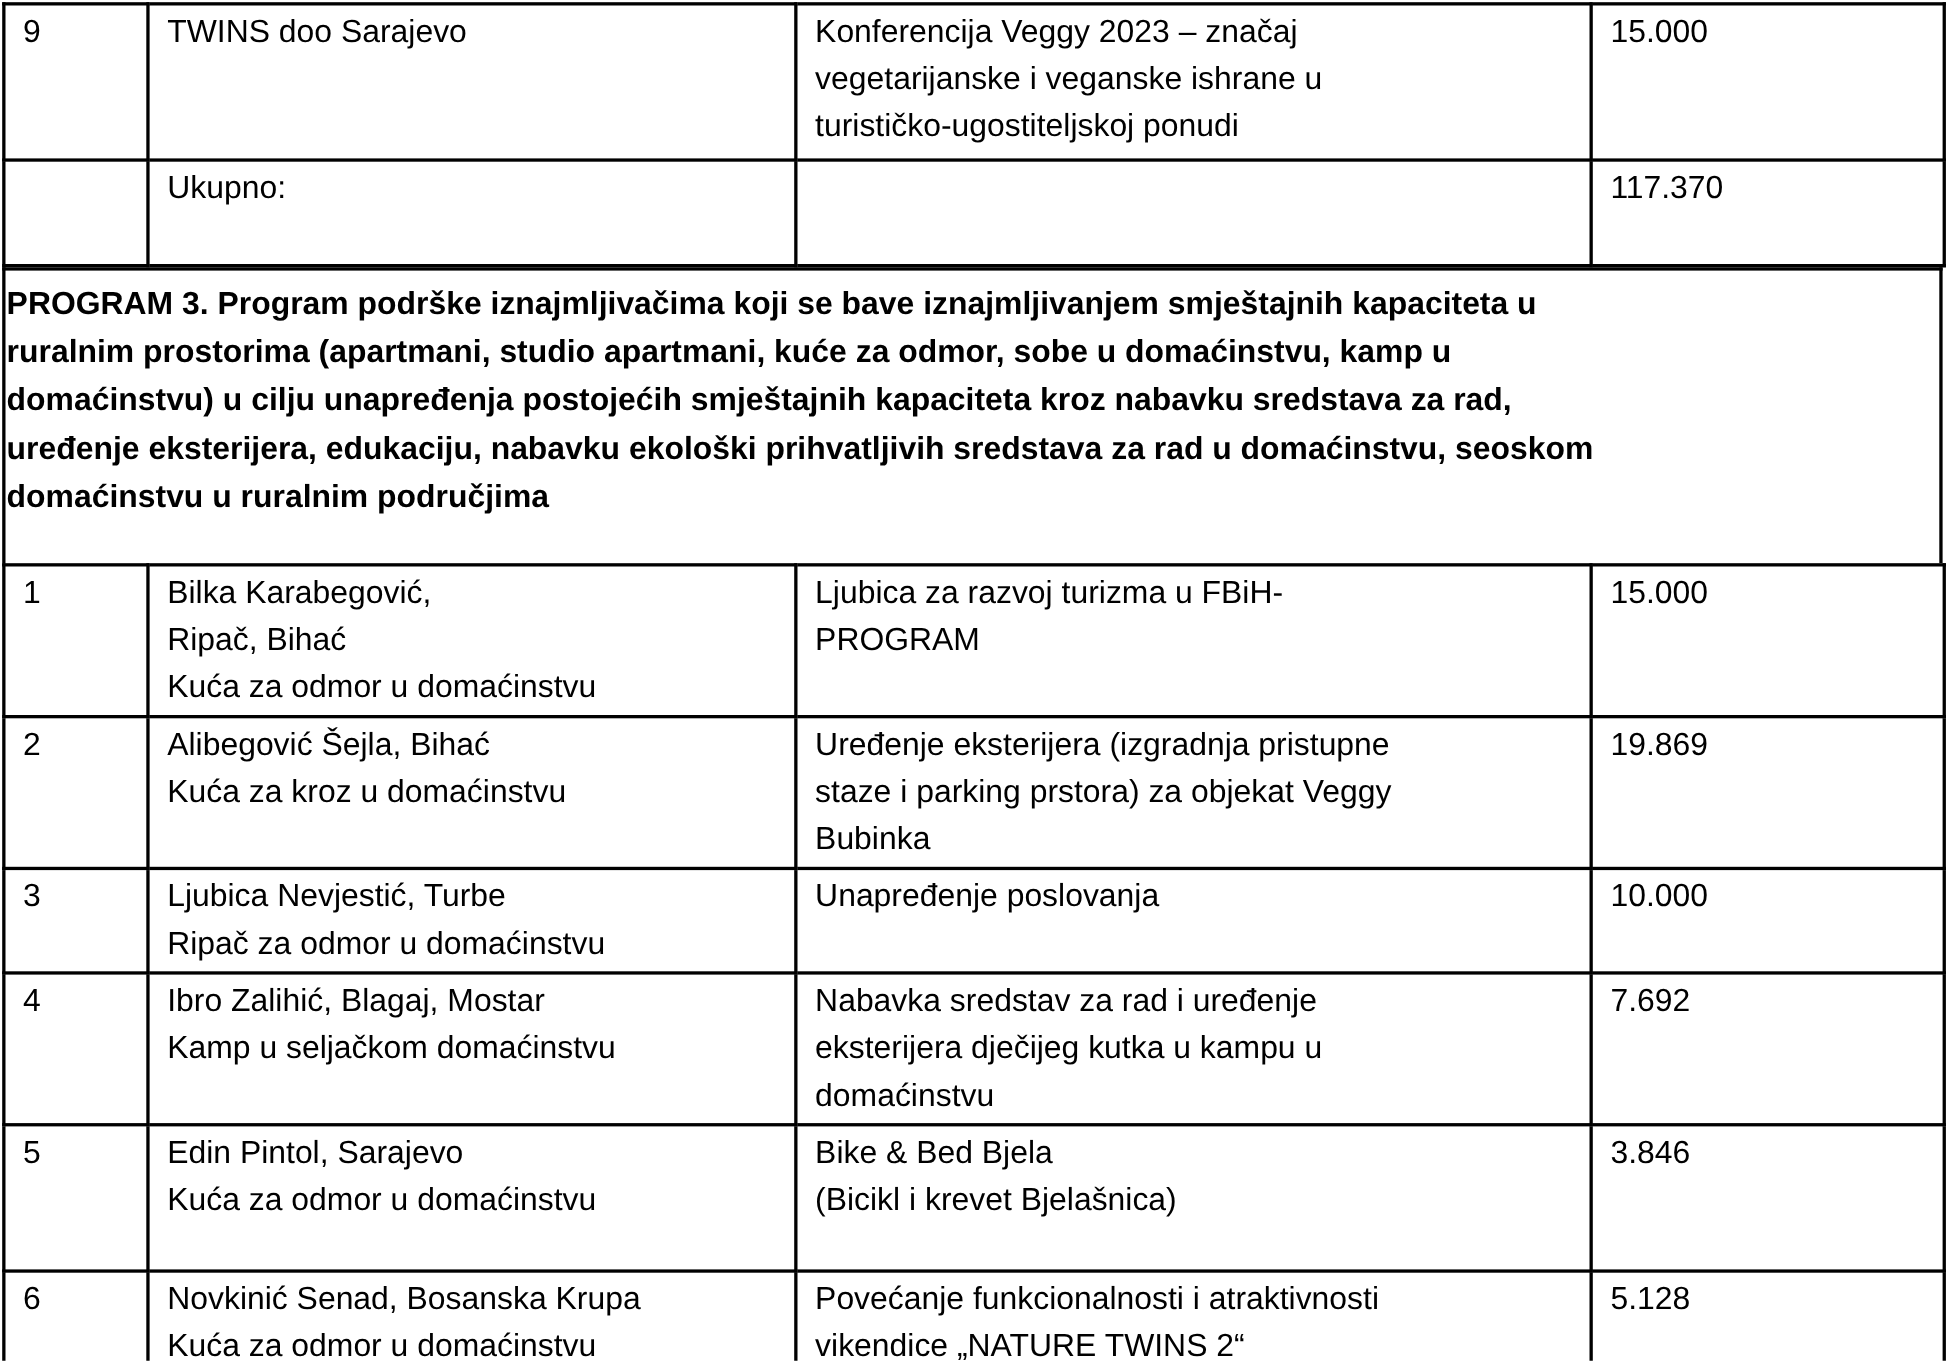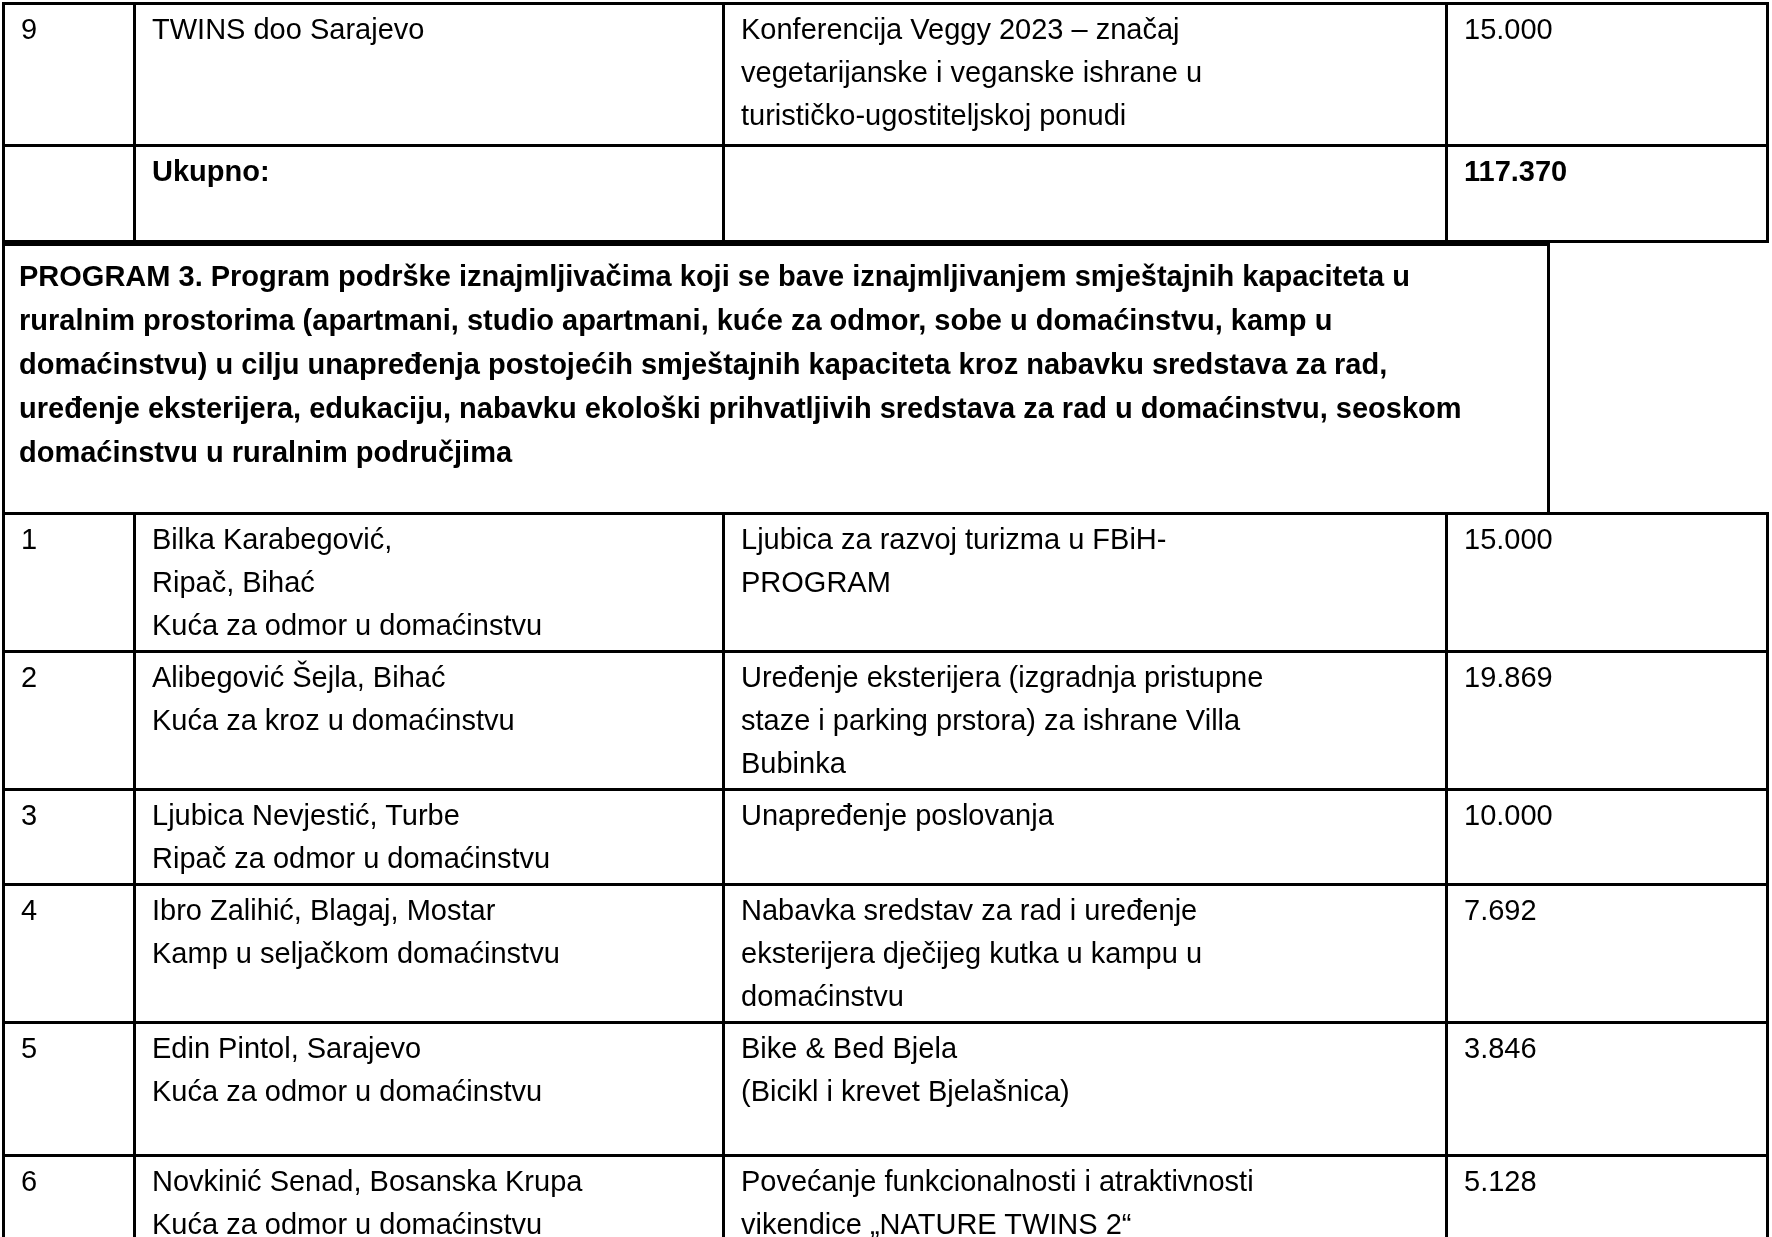--- a/index.html
+++ b/index.html
@@ -42,29 +42,29 @@
 
   tr.row-9      { height: 142px; }
   tr.row-total  { height: 96px; }
   tr.p3-r0 { height: 126px; }
   tr.p3-r1 { height: 131px; }
   tr.p3-r2 { height: 84px; }
   tr.p3-r3 { height: 126px; }
   tr.p3-r4 { height: 133px; }
   tr.p3-r5 { height: 80px; }
 
-  .bold { font-weight: bold; }
+  .bold { font-weight: normal; }
 
   .program-heading {
     box-sizing: border-box;
-    width: 1548px;
+    width: 1764px;
     height: 269px;
     border: 3px solid #000000;
     border-bottom: none;
-    padding: 8px 14px 0 14px;
+    padding: 8px 14px 0 1px;
     font-weight: bold;
     line-height: 44px;
     white-space: pre-line;
     overflow: hidden;
   }
 </style>
 </head>
 <body>
 
 <div class="doc">
@@ -115,21 +115,21 @@
 Kuća za odmor u domaćinstvu</td>
         <td class="col-desc">Ljubica za razvoj turizma u FBiH-
 PROGRAM</td>
         <td class="col-amt">15.000</td>
       </tr>
       <tr class="p3-r1">
         <td class="col-num">2</td>
         <td class="col-name">Alibegović Šejla, Bihać
 Kuća za kroz u domaćinstvu</td>
         <td class="col-desc">Uređenje eksterijera (izgradnja pristupne
-staze i parking prstora) za ishrane Villa
+staze i parking prstora) za objekat Veggy
 Bubinka</td>
         <td class="col-amt">19.869</td>
       </tr>
       <tr class="p3-r2">
         <td class="col-num">3</td>
         <td class="col-name">Ljubica Nevjestić, Turbe
 Ripač za odmor u domaćinstvu</td>
         <td class="col-desc">Unapređenje poslovanja</td>
         <td class="col-amt">10.000</td>
       </tr>

